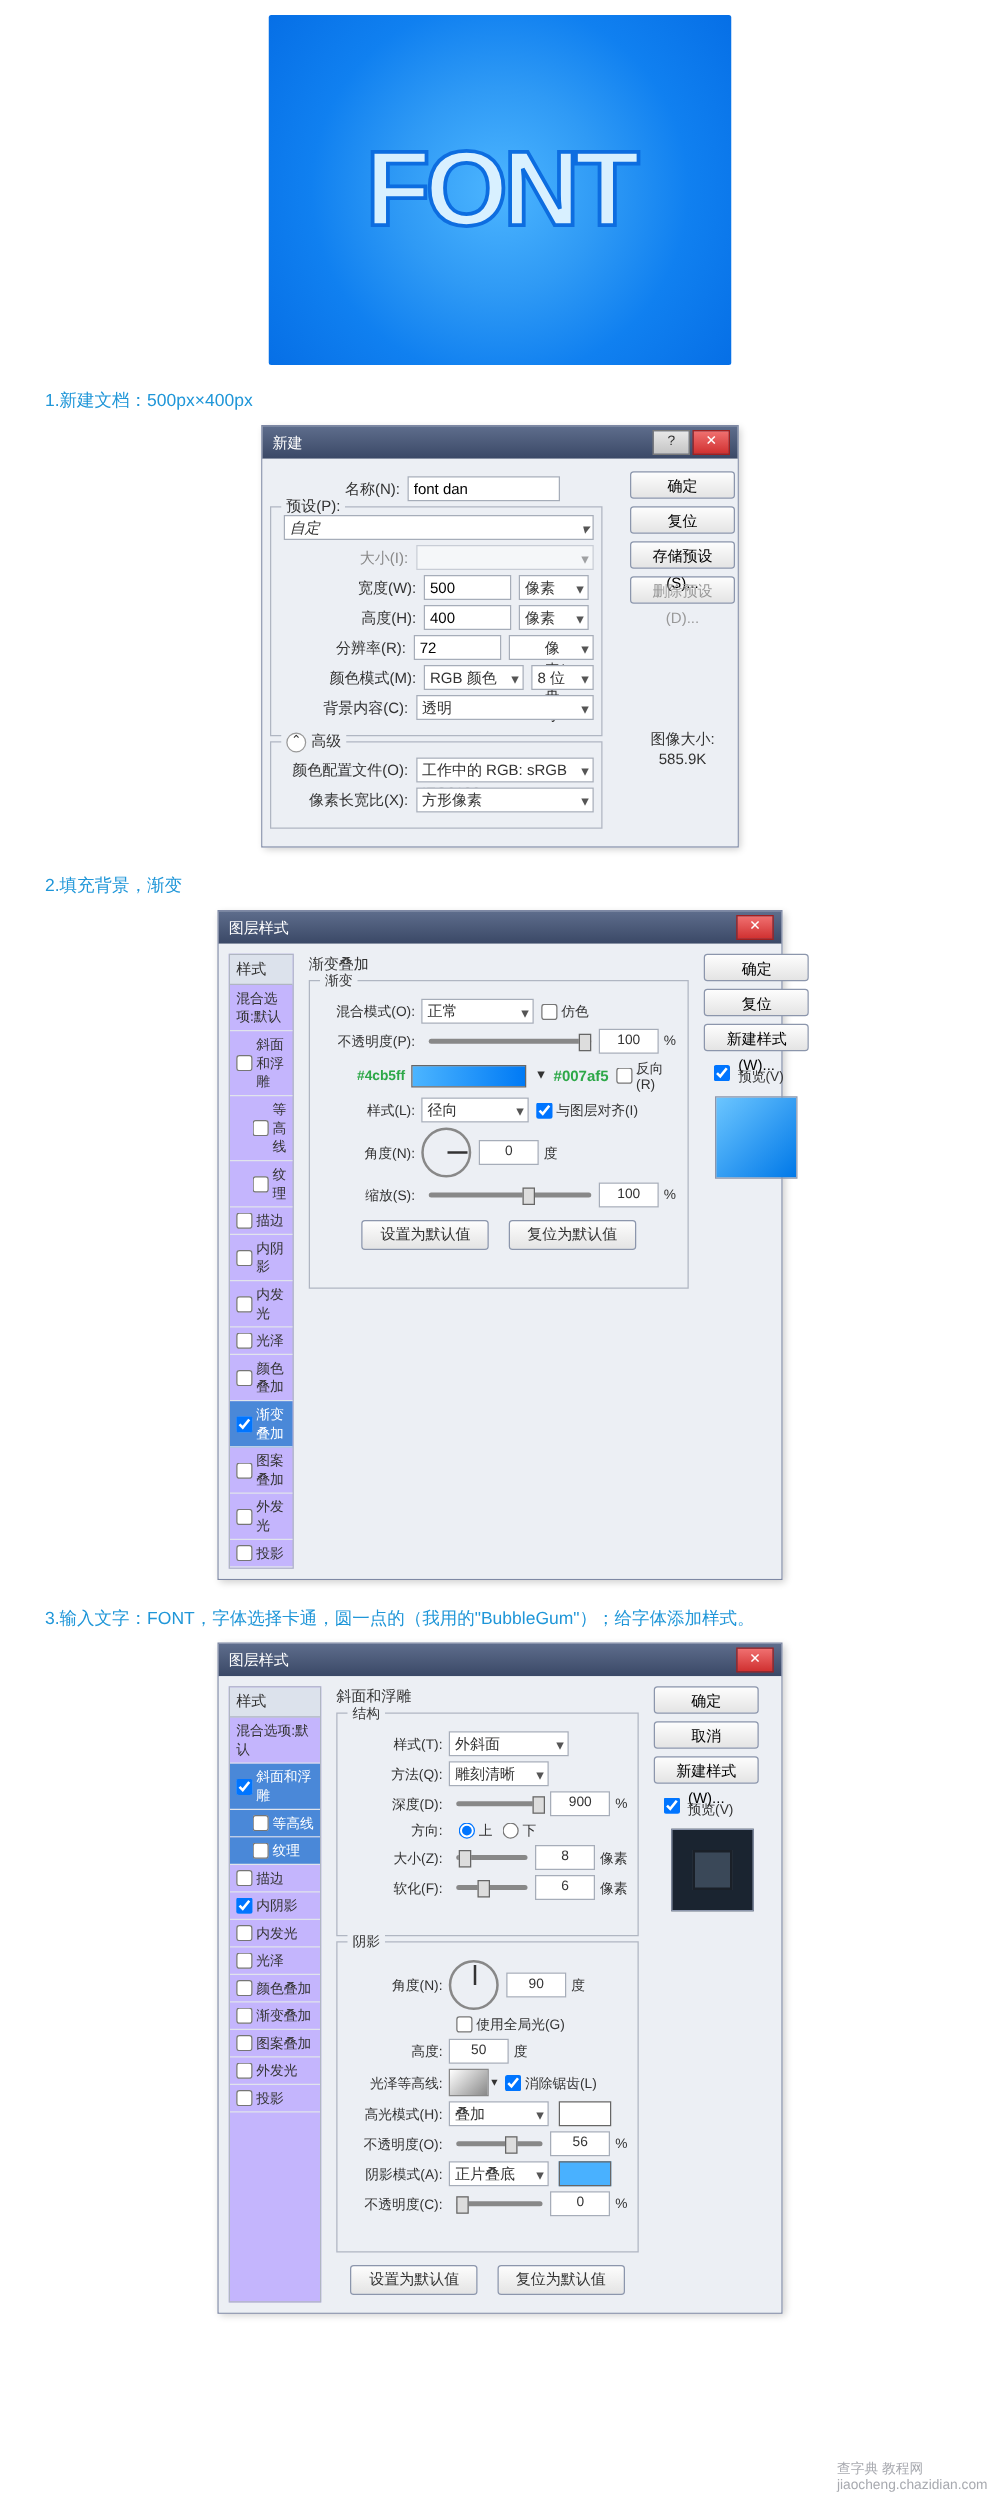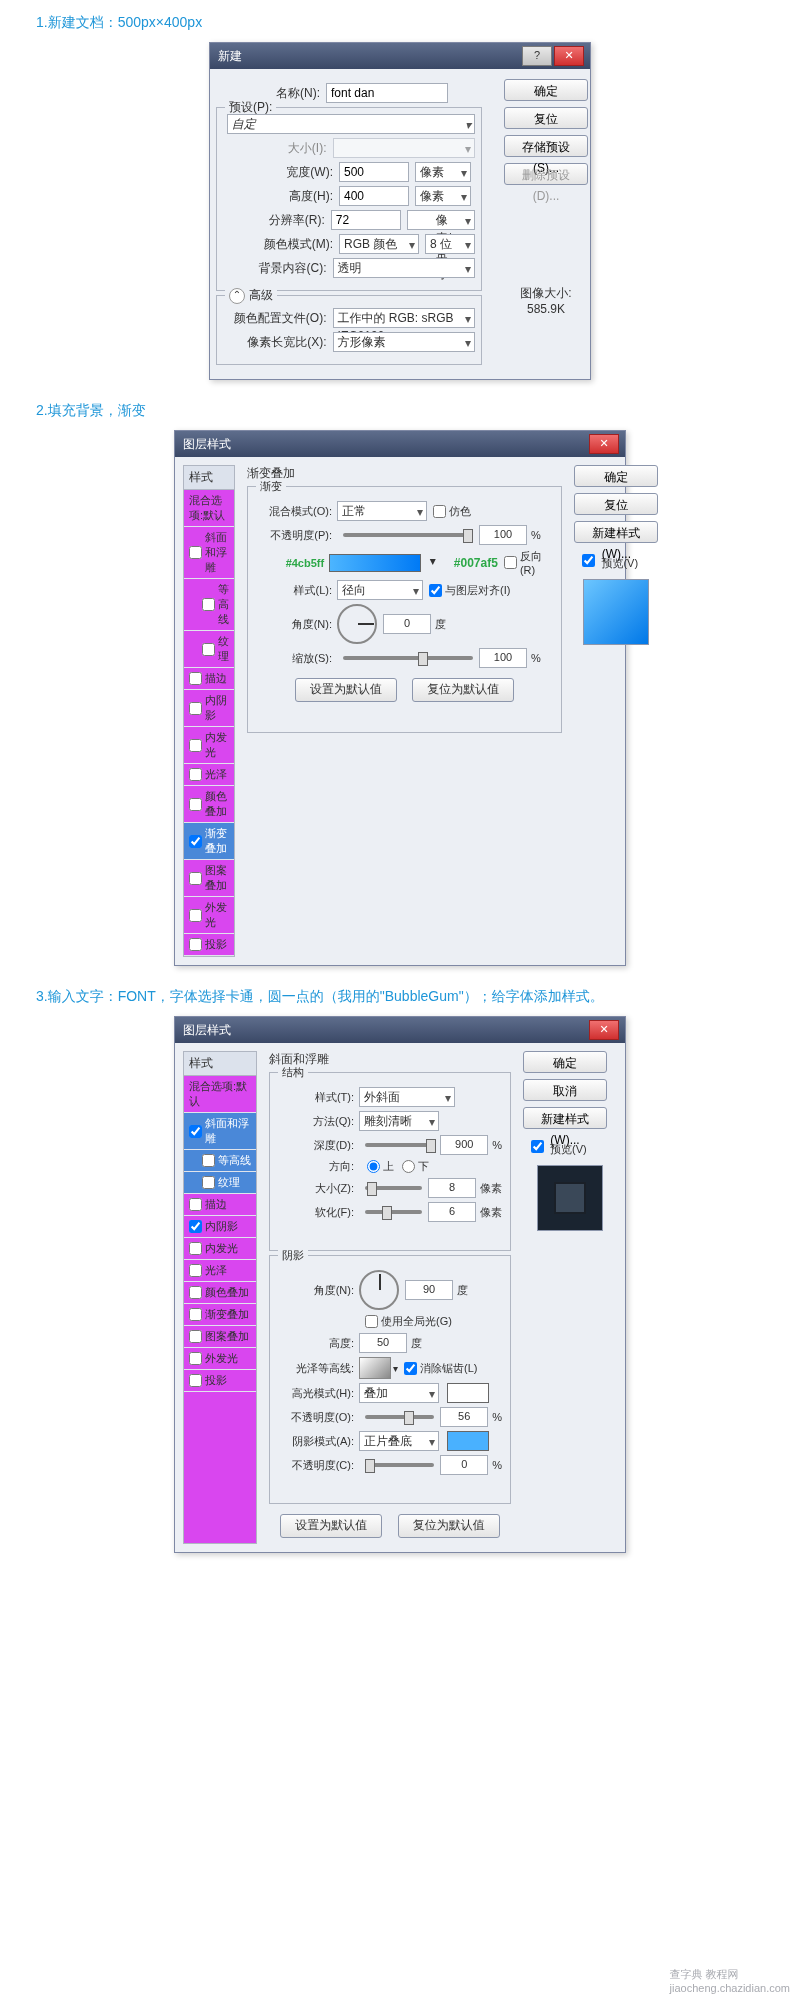--- a/index.html
+++ b/index.html
@@ -25,21 +25,21 @@
 .lab { width:110px; text-align:right; padding-right:6px; color:#333; }
 .lab2 { width:110px; text-align:right; padding-right:6px; color:#888; }
 .inp { height:20px; border:1px solid #a6adb9; background:#fff; padding:0 4px; box-sizing:border-box; font-size:12px; }
 .sel { height:20px; border:1px solid #a6adb9; background:#fff; position:relative; box-sizing:border-box; padding:0 16px 0 4px; line-height:18px; font-size:12px; }
 .sel:after { content:"▾"; position:absolute; right:3px; top:1px; color:#555; }
 .fs { border:1px solid #b0b6c2; margin:4px 8px 4px 40px; padding:8px 6px; position:relative; }
 .fs .leg { position:absolute; top:-9px; left:8px; background:#eceff4; padding:0 4px; display:flex; align-items:center; }
 .chev { display:inline-block; width:14px; height:14px; border:1px solid #999; border-radius:8px; text-align:center; line-height:12px; font-size:10px; margin-right:4px; background:#fff; }
 .info { text-align:center; font-size:12px; color:#333; }
 .ls { display:flex; background:#eceff4; }
-.stylelist { width:72px; border:1px solid #b0b6c2; margin:8px; background:#d946ef; }
+.stylelist { width:72px; border:1px solid #b0b6c2; margin:8px; background:#c4b5fd; }
 .slhead { background:#dce2ec; padding:3px 5px; border-bottom:1px solid #b0b6c2; font-size:12px; }
 .slitem { padding:3px 5px; border-bottom:1px solid #e0e4ec; font-size:11px; display:flex; align-items:center; }
 .slitem input { margin:0 3px 0 0; }
 .slitem.sel2 { background:#4a88d8; color:#fff; }
 .slitem.sub { padding-left:18px; }
 .mid { flex:1; padding:8px 4px; }
 .grp { border:1px solid #b0b6c2; margin:4px 0; padding:10px 8px 24px; position:relative; }
 .grp .gt { position:absolute; top:-8px; left:8px; background:#eceff4; padding:0 4px; font-size:11px; }
 .r2 { display:flex; align-items:center; margin:4px 0; }
 .l2 { width:76px; text-align:right; padding-right:5px; font-size:11px; }
@@ -60,20 +60,25 @@
 .gradbar:after { content:"▾"; position:absolute; right:-16px; top:-1px; font-size:12px; }
 .defbtns { text-align:center; padding:6px 0; }
 .defbtns .db { display:inline-block; width:100px; height:22px; line-height:21px; text-align:center; background:linear-gradient(#fdfdfd,#e4e4e4); border:1px solid #8c96ac; border-radius:3px; font-size:12px; margin:0 6px; }
 .wm { position:fixed; bottom:6px; right:10px; color:#a8aab0; font-size:11px; }
 </style>
 </head>
 <body>
 
 <div class="page">
 
+<div class="hero">
+  <div class="art">
+    <span class="txt">FONT</span>
+  </div>
+</div>
 
 <div class="step">1.新建文档：500px×400px</div>
 <div class="figwrap">
 <div class="win" style="width:380px;">
   <div class="tb">
     <span>新建</span>
     <span class="sp"></span>
     <span class="wbtn">?</span>
     <span class="wbtn close">✕</span>
   </div>
@@ -224,21 +229,21 @@
                 <span class="l2">不透明度(P):</span>
           <div class="slider">
                   <span class="h" style="left:92%;"></span>
                 </div>
           <span class="numbox">100</span>
           <span class="unit">%</span>
               </div>
         <div class="r2">
                 <span class="l2" style="color:#2da848;font-weight:bold;">#4cb5ff</span>
           <span class="gradbar"></span>
-          <span style="color:#2da848;font-weight:bold;margin-left:33px;">#007af5</span>
+          <span style="color:#2da848;font-weight:bold;margin-left:22px;">#007af5</span>
           <input type="checkbox" class="cbx" style="">
                 <span class="unit">反向(R)</span>
               </div>
         <div class="r2">
                 <span class="l2">样式(L):</span>
           <div class="sel" style="width:86px;"><span>径向</span></div>
           <input type="checkbox" class="cbx" checked="" style="">
                 <span class="unit">与图层对齐(I)</span>
               </div>
         <div class="r2">

